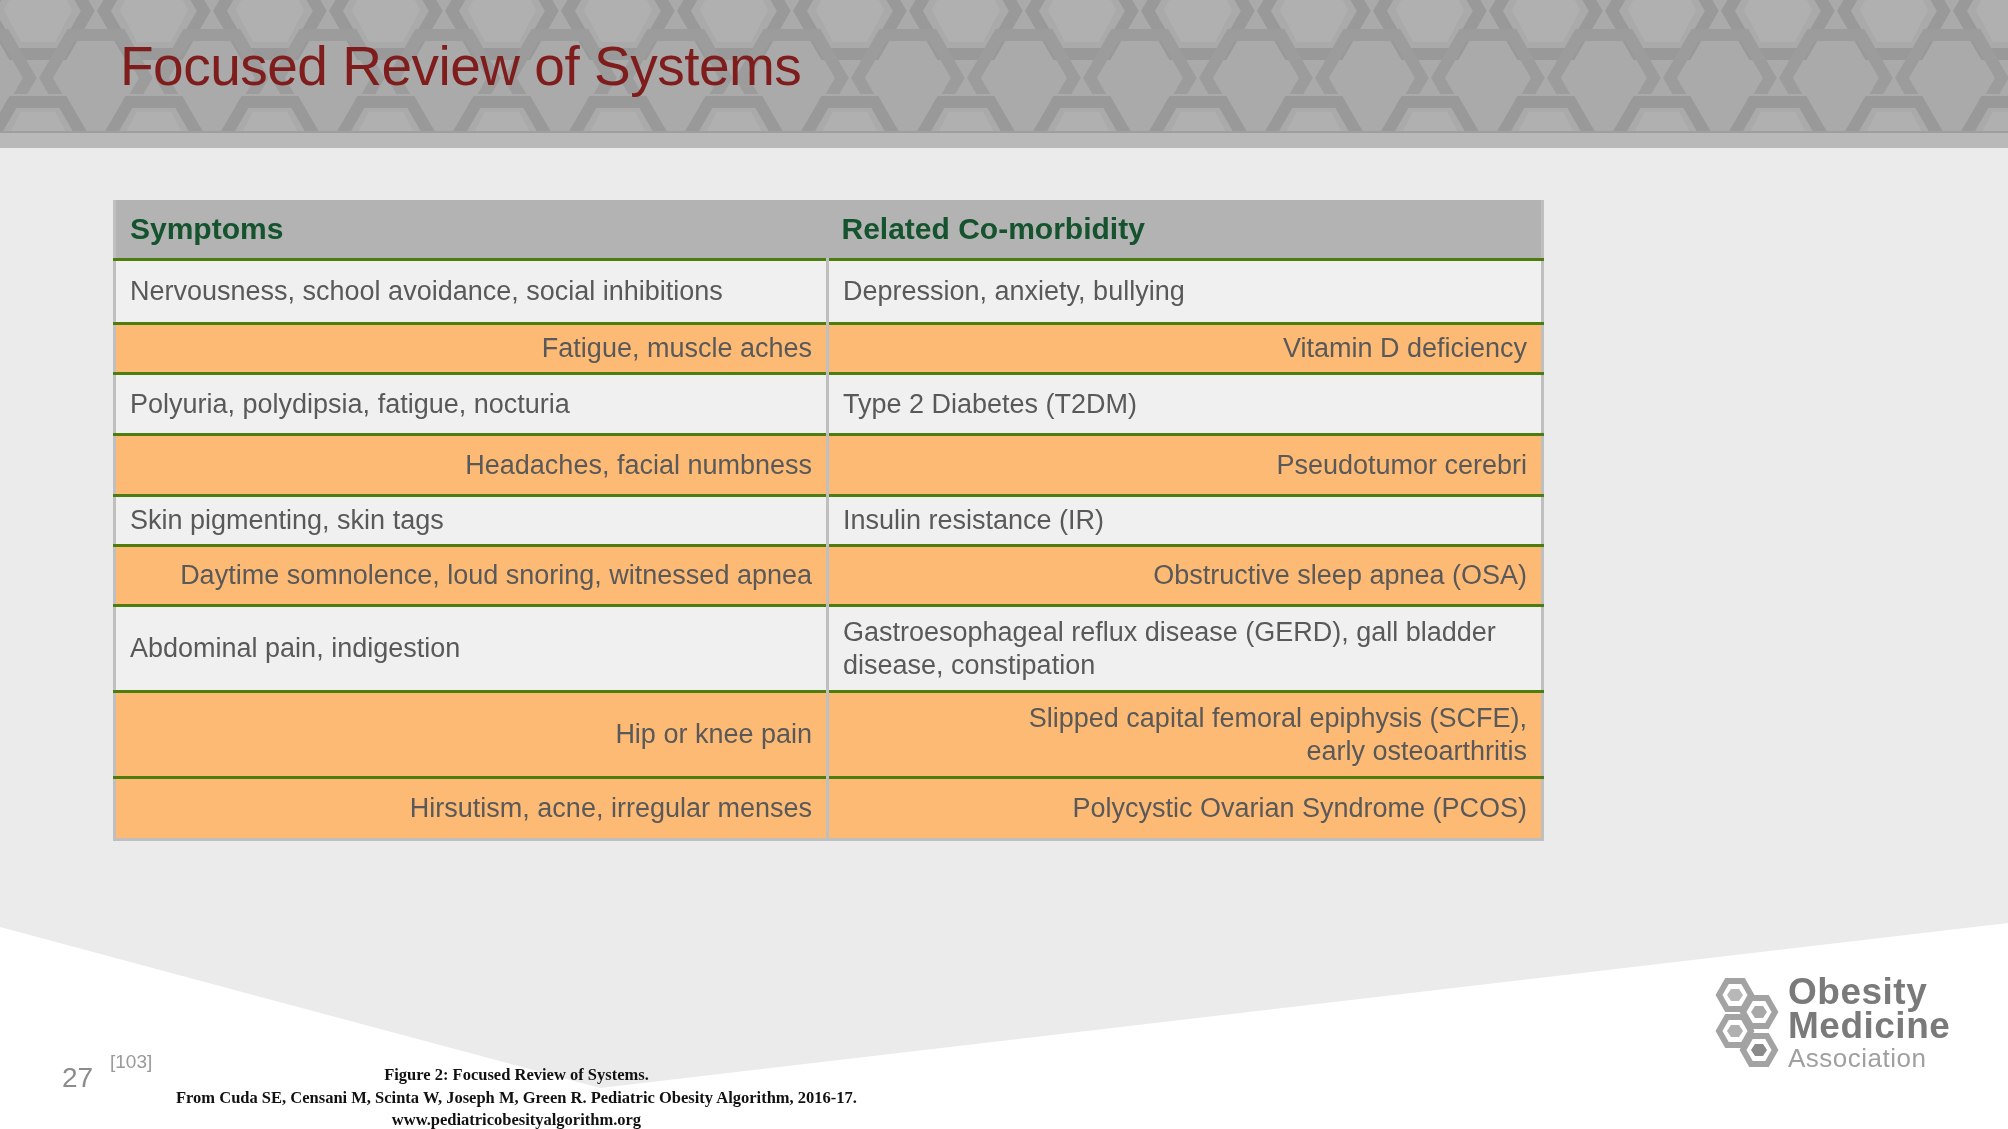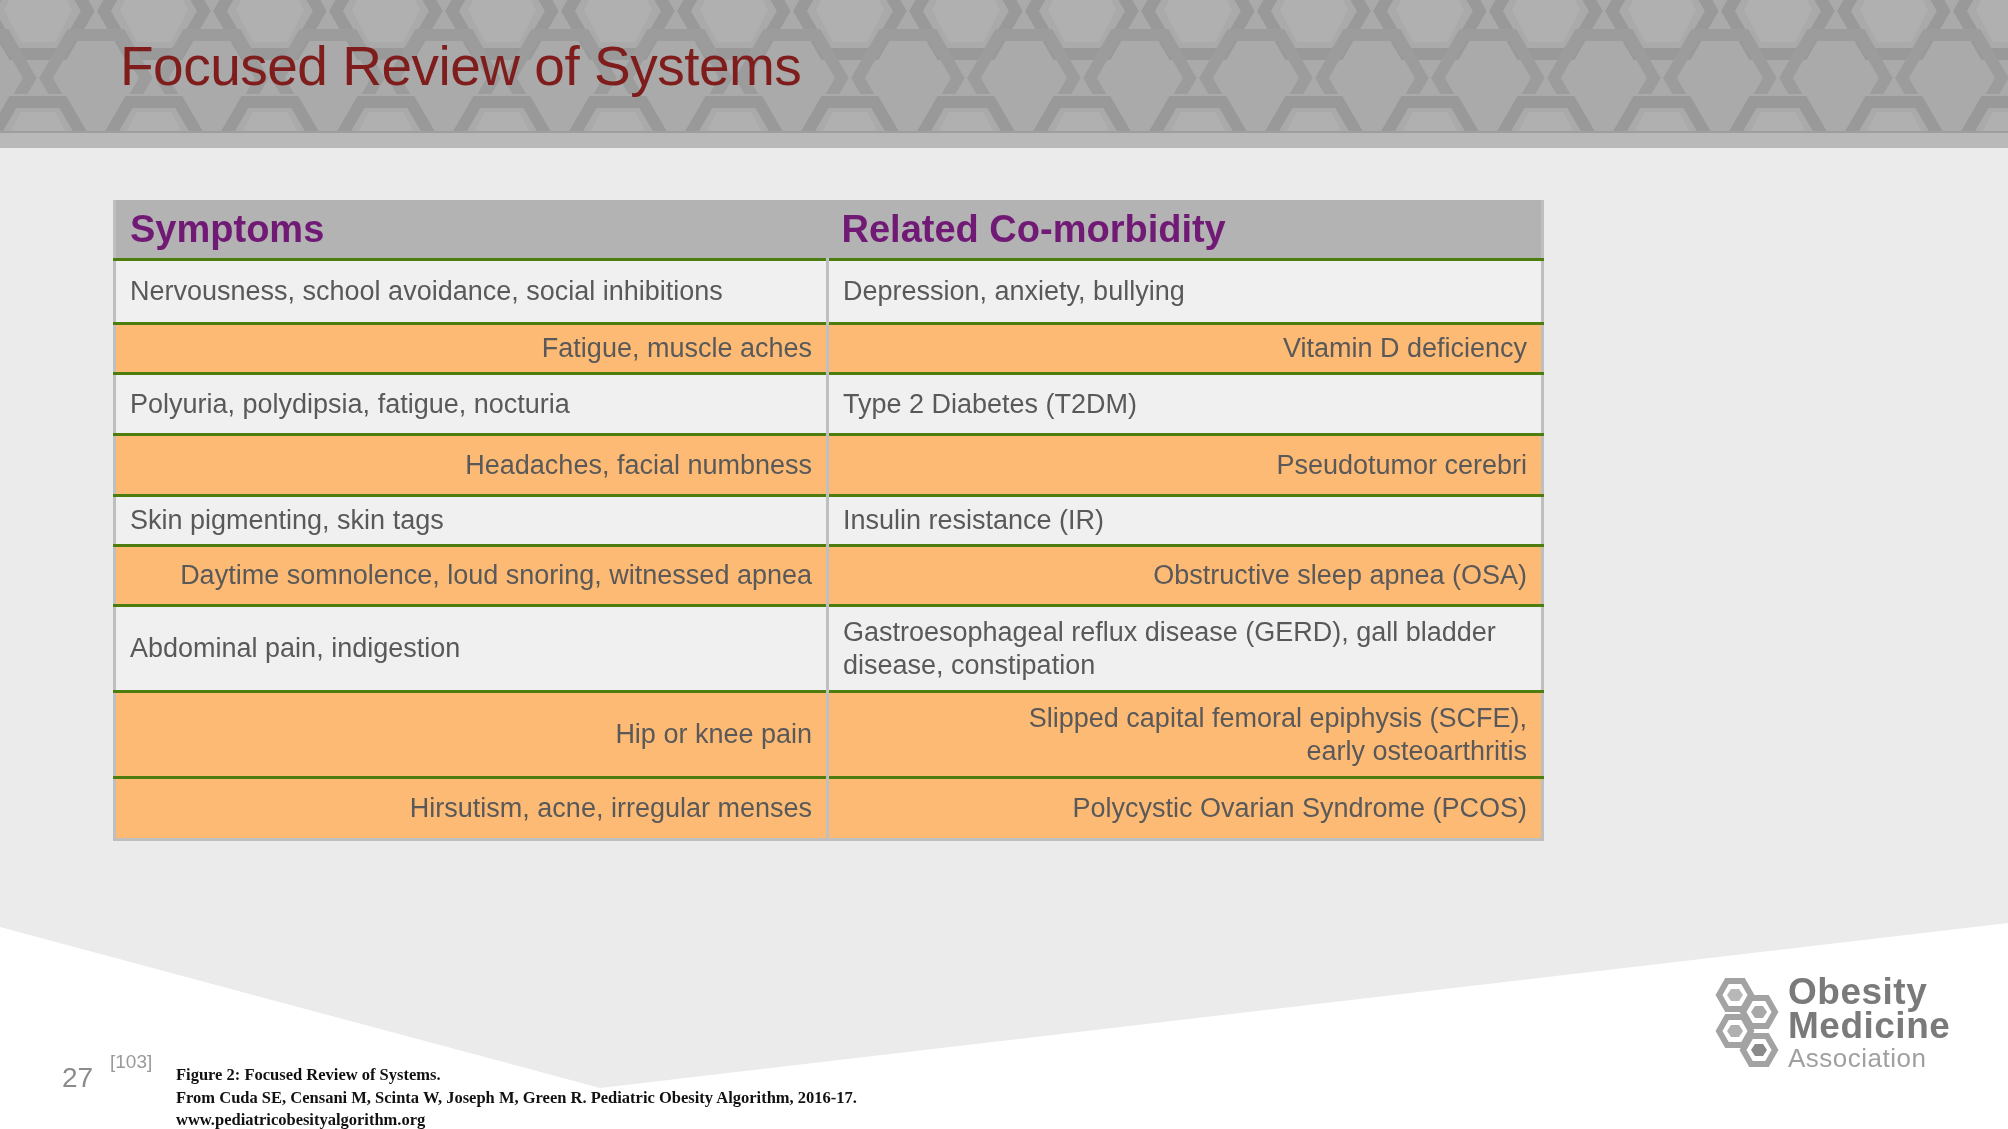--- a/index.html
+++ b/index.html
@@ -25,38 +25,38 @@
   }
   .ros-table {
     position: absolute; left: 113px; top: 200px; width: 1428px;
     border-collapse: collapse; table-layout: fixed;
     font-size: 27px; color: #595959;
     border-left: 3px solid #bfbfbf; border-right: 3px solid #bfbfbf; border-bottom: 3px solid #bfbfbf;
   }
   .ros-table col.c1 { width: 713px; }
   .ros-table col.c2 { width: 715px; }
   .ros-table th {
-    background: #b3b3b3; color: #701a75; font-weight: bold; text-align: left;
-    padding: 0 0 0 14px; height: 58px; font-size: 38px;
+    background: #b3b3b3; color: #14532d; font-weight: bold; text-align: left;
+    padding: 0 0 0 14px; height: 58px; font-size: 30px;
   }
   .ros-table td {
     padding: 4px 14px; text-align: left; vertical-align: middle; line-height: 33px;
     border-top: 3px solid #4d7c0f;
   }
   .ros-table td.col1 { border-right: 3px solid #bfbfbf; }
   .ros-table tr.odd td { background: #f0f0f0; }
   .ros-table tr.even td { background: #fdba74; text-align: right; }
   .slide-number { position: absolute; left: 62px; top: 1049px; font-size: 28px; color: #8c8c8c; margin-top: 13px; }
   .ref-number { position: absolute; left: 110px; top: 1051px; font-size: 19px; color: #9a9a9a; }
   .citation {
     position: absolute; left: 176px; top: 1064px;
     font-family: "Liberation Serif", serif; font-weight: bold; font-size: 16.5px; color: #111;
     line-height: 22.5px;
   }
-  .citation div { white-space: nowrap; }
+  .citation div { white-space: nowrap; text-align: center; }
   .logo { position: absolute; left: 1712px; top: 975px; width: 260px; height: 125px; }
   .logo-text { position: absolute; left: 76px; top: 0; color: #7a7a7a; }
   .logo-line1, .logo-line2 { font-size: 37px; font-weight: bold; line-height: 34px; display: block; letter-spacing: 0.5px; }
   .logo-line3 { font-size: 26px; color: #a0a0a0; line-height: 30px; display: block; letter-spacing: 0.5px; }
 </style>
 </head>
 <body>
 
 <div class="header-band">
   <svg width="2008" height="131">

